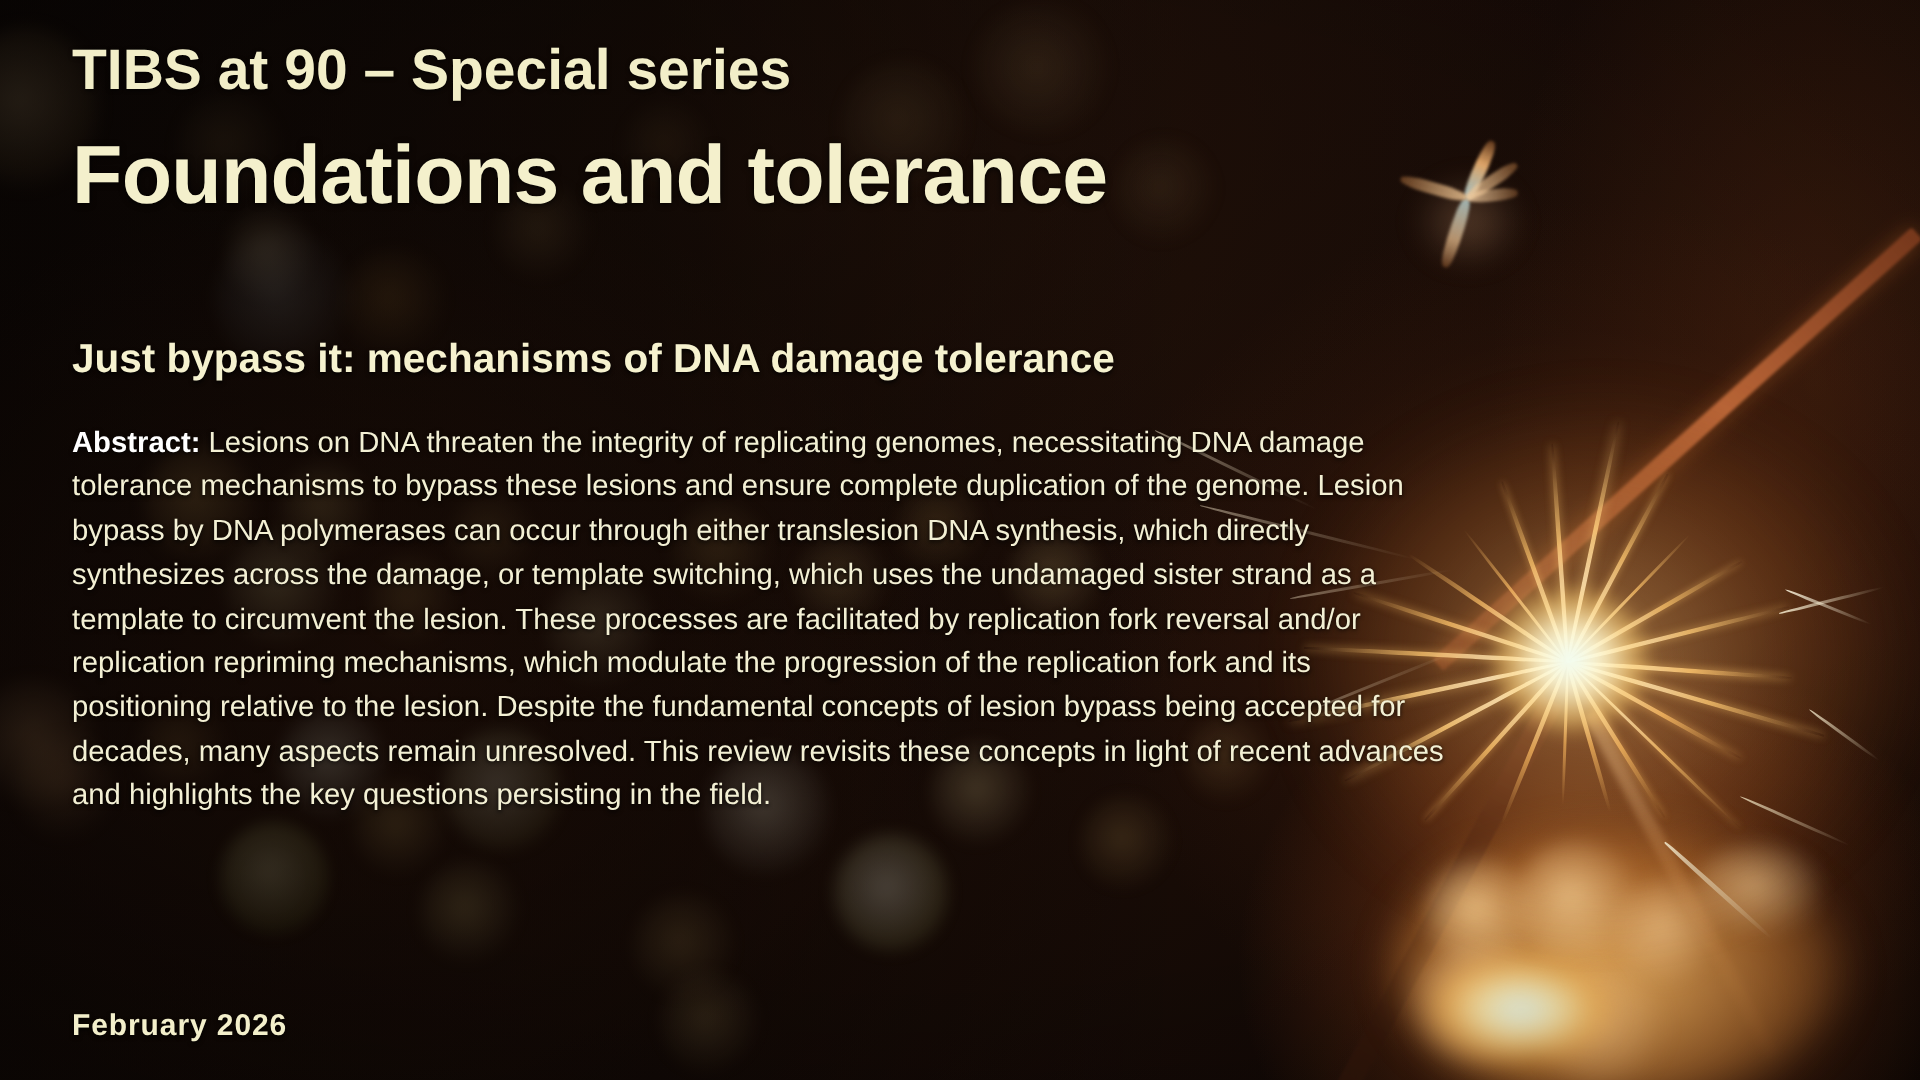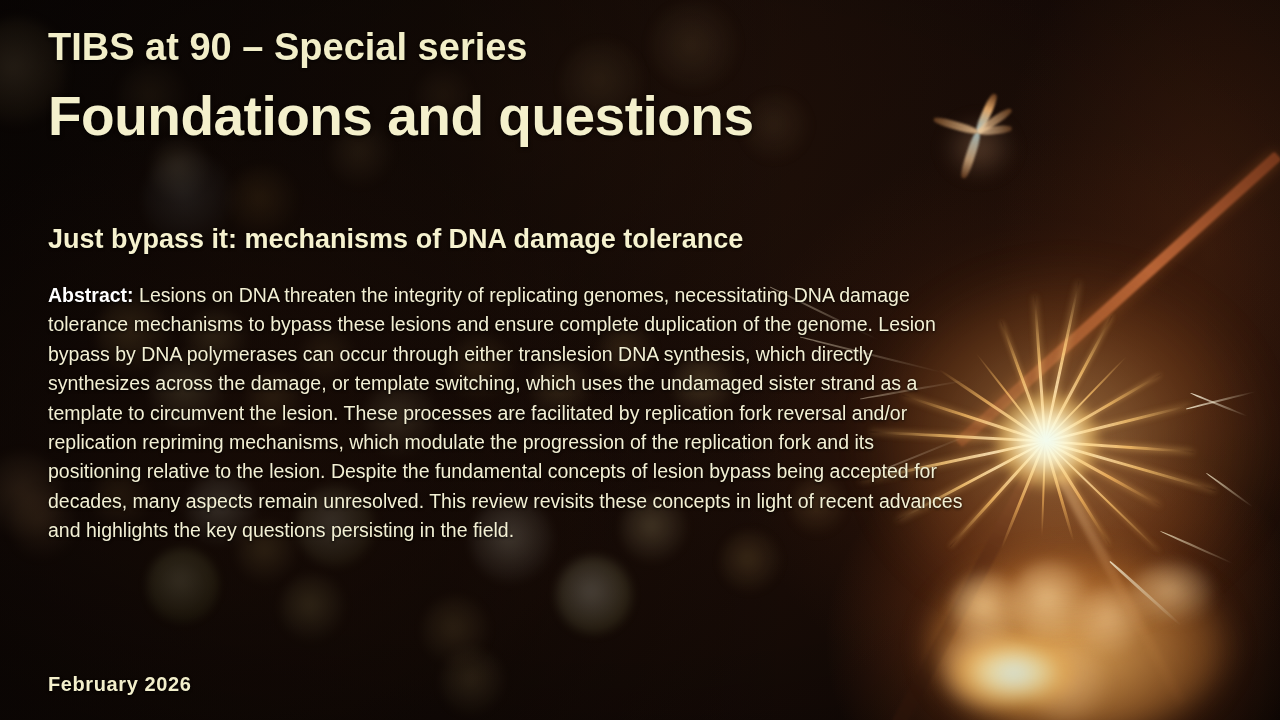--- a/index.html
+++ b/index.html
@@ -272,21 +272,21 @@
     <div class="spark" style="left:880px;top:470px;width:96px;height:2px;transform:rotate(-22deg);background:linear-gradient(90deg,rgba(255,240,210,0.35),rgba(255,150,60,0) 100%);"></div>
 
     <div id="vignette"></div>
     <div id="text-scrim"></div>
   </div>
 
   <div id="content">
 
     <div class="series-kicker">TIBS at 90 – Special series</div>
 
-    <div class="series-title">Foundations and questions</div>
+    <div class="series-title">Foundations and tolerance</div>
 
     <div class="article-title">Just bypass it: mechanisms of DNA damage tolerance</div>
 
 
     <div class="abstract"><span class="lbl">Abstract:</span>&nbsp;<span>Lesions on DNA threaten the integrity of replicating genomes, necessitating DNA damage tolerance mechanisms to bypass these lesions and ensure complete duplication of the genome. Lesion bypass by DNA polymerases can occur through either translesion DNA synthesis, which directly synthesizes across the damage, or template switching, which uses the undamaged sister strand as a template to circumvent the lesion. These processes are facilitated by replication fork reversal and/or replication repriming mechanisms, which modulate the progression of the replication fork and its positioning relative to the lesion. Despite the fundamental concepts of lesion bypass being accepted for decades, many aspects remain unresolved. This review revisits these concepts in light of recent advances and highlights the key questions persisting in the field.</span></div>
 
     <div class="date">February 2026</div>
 
   </div>
 </div>

